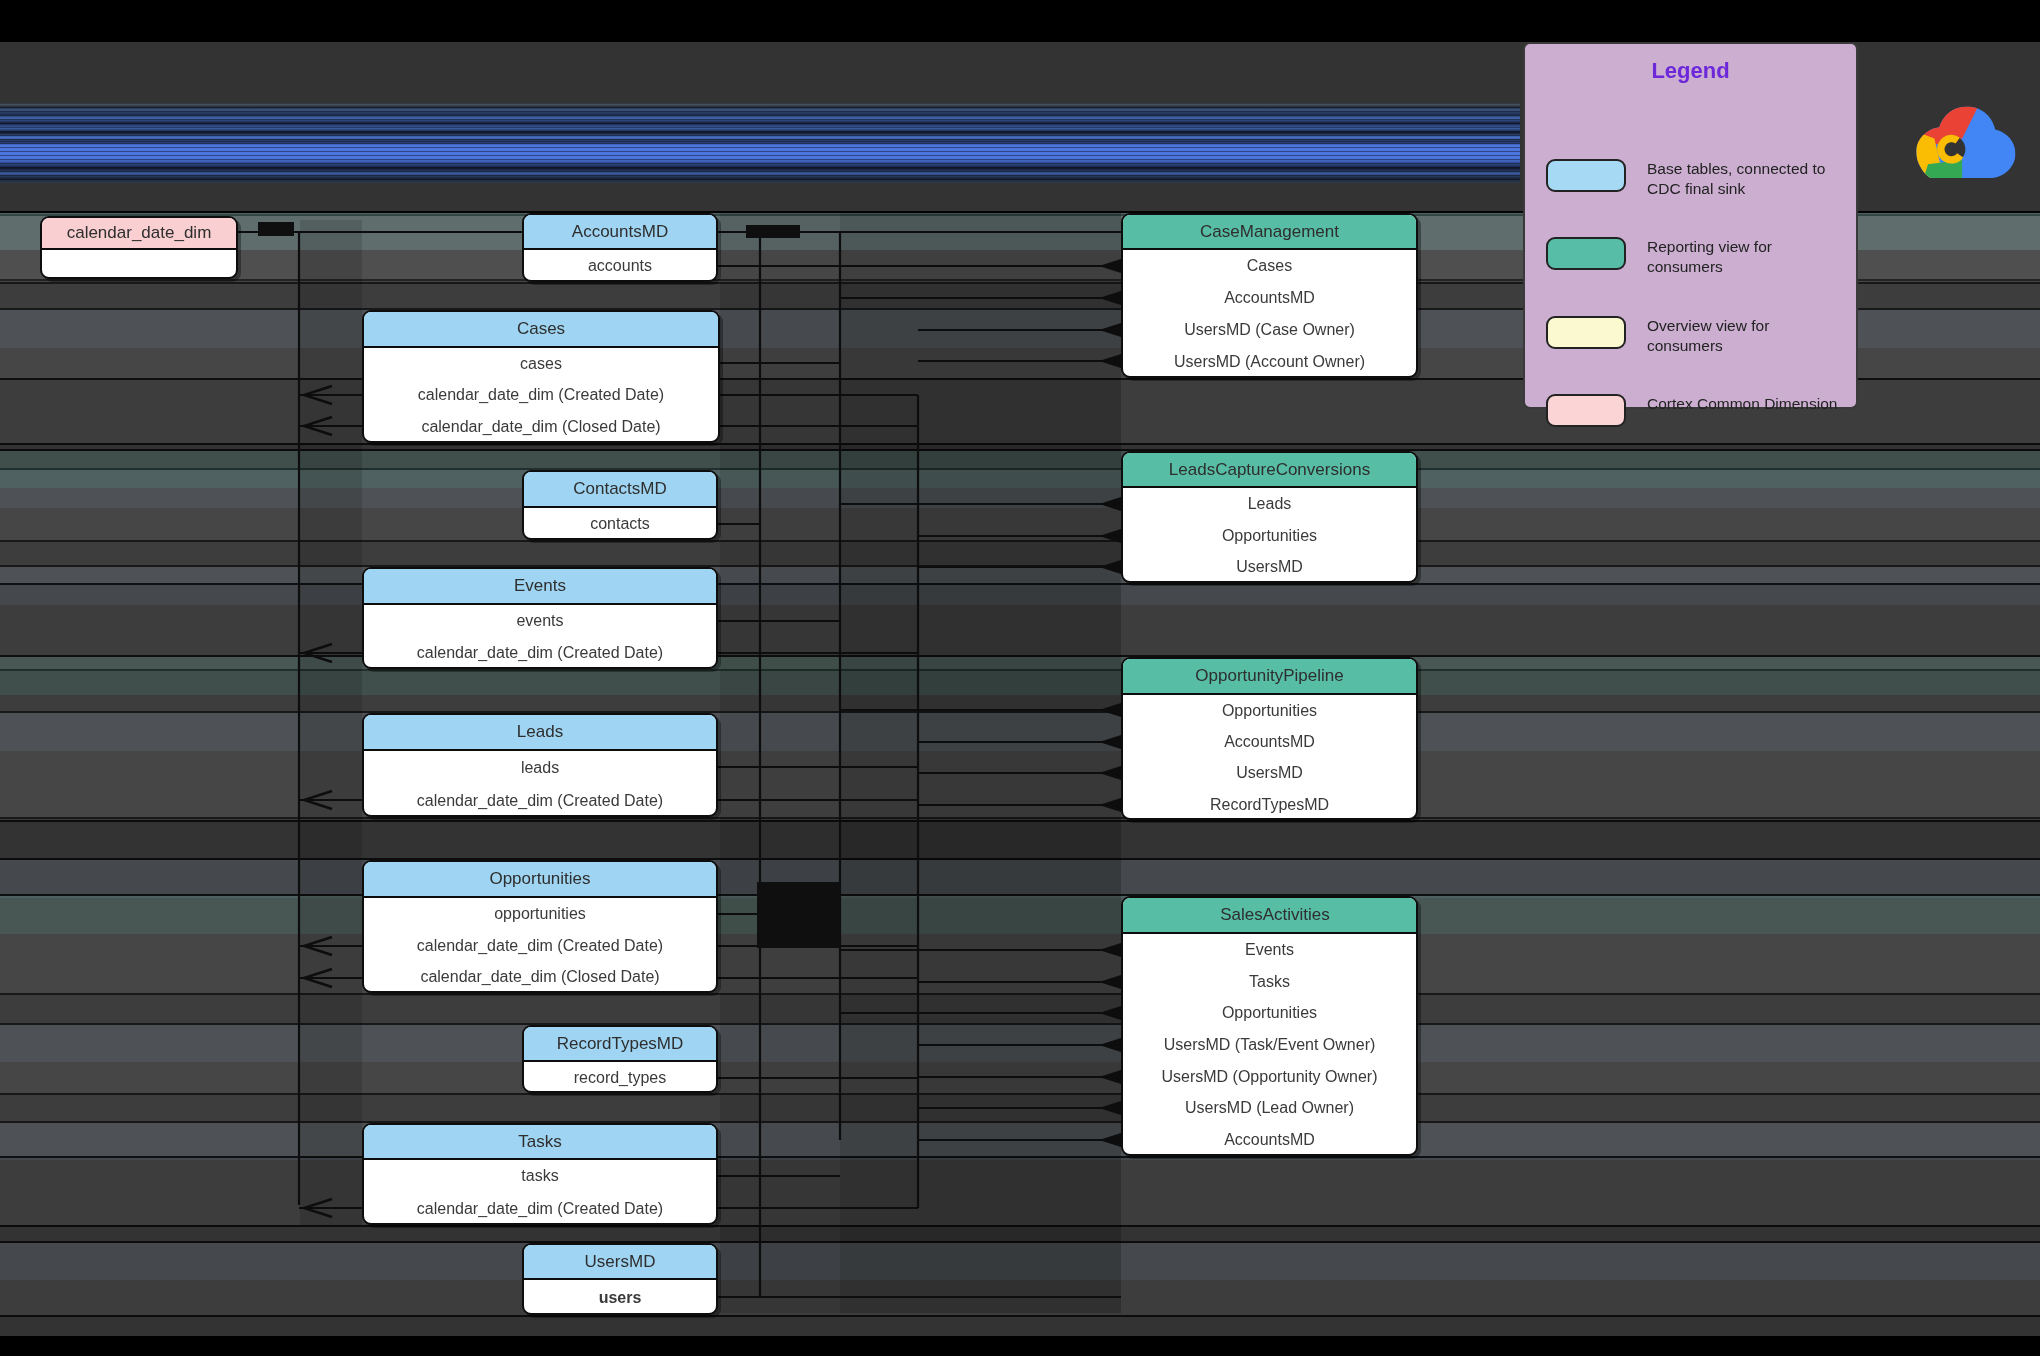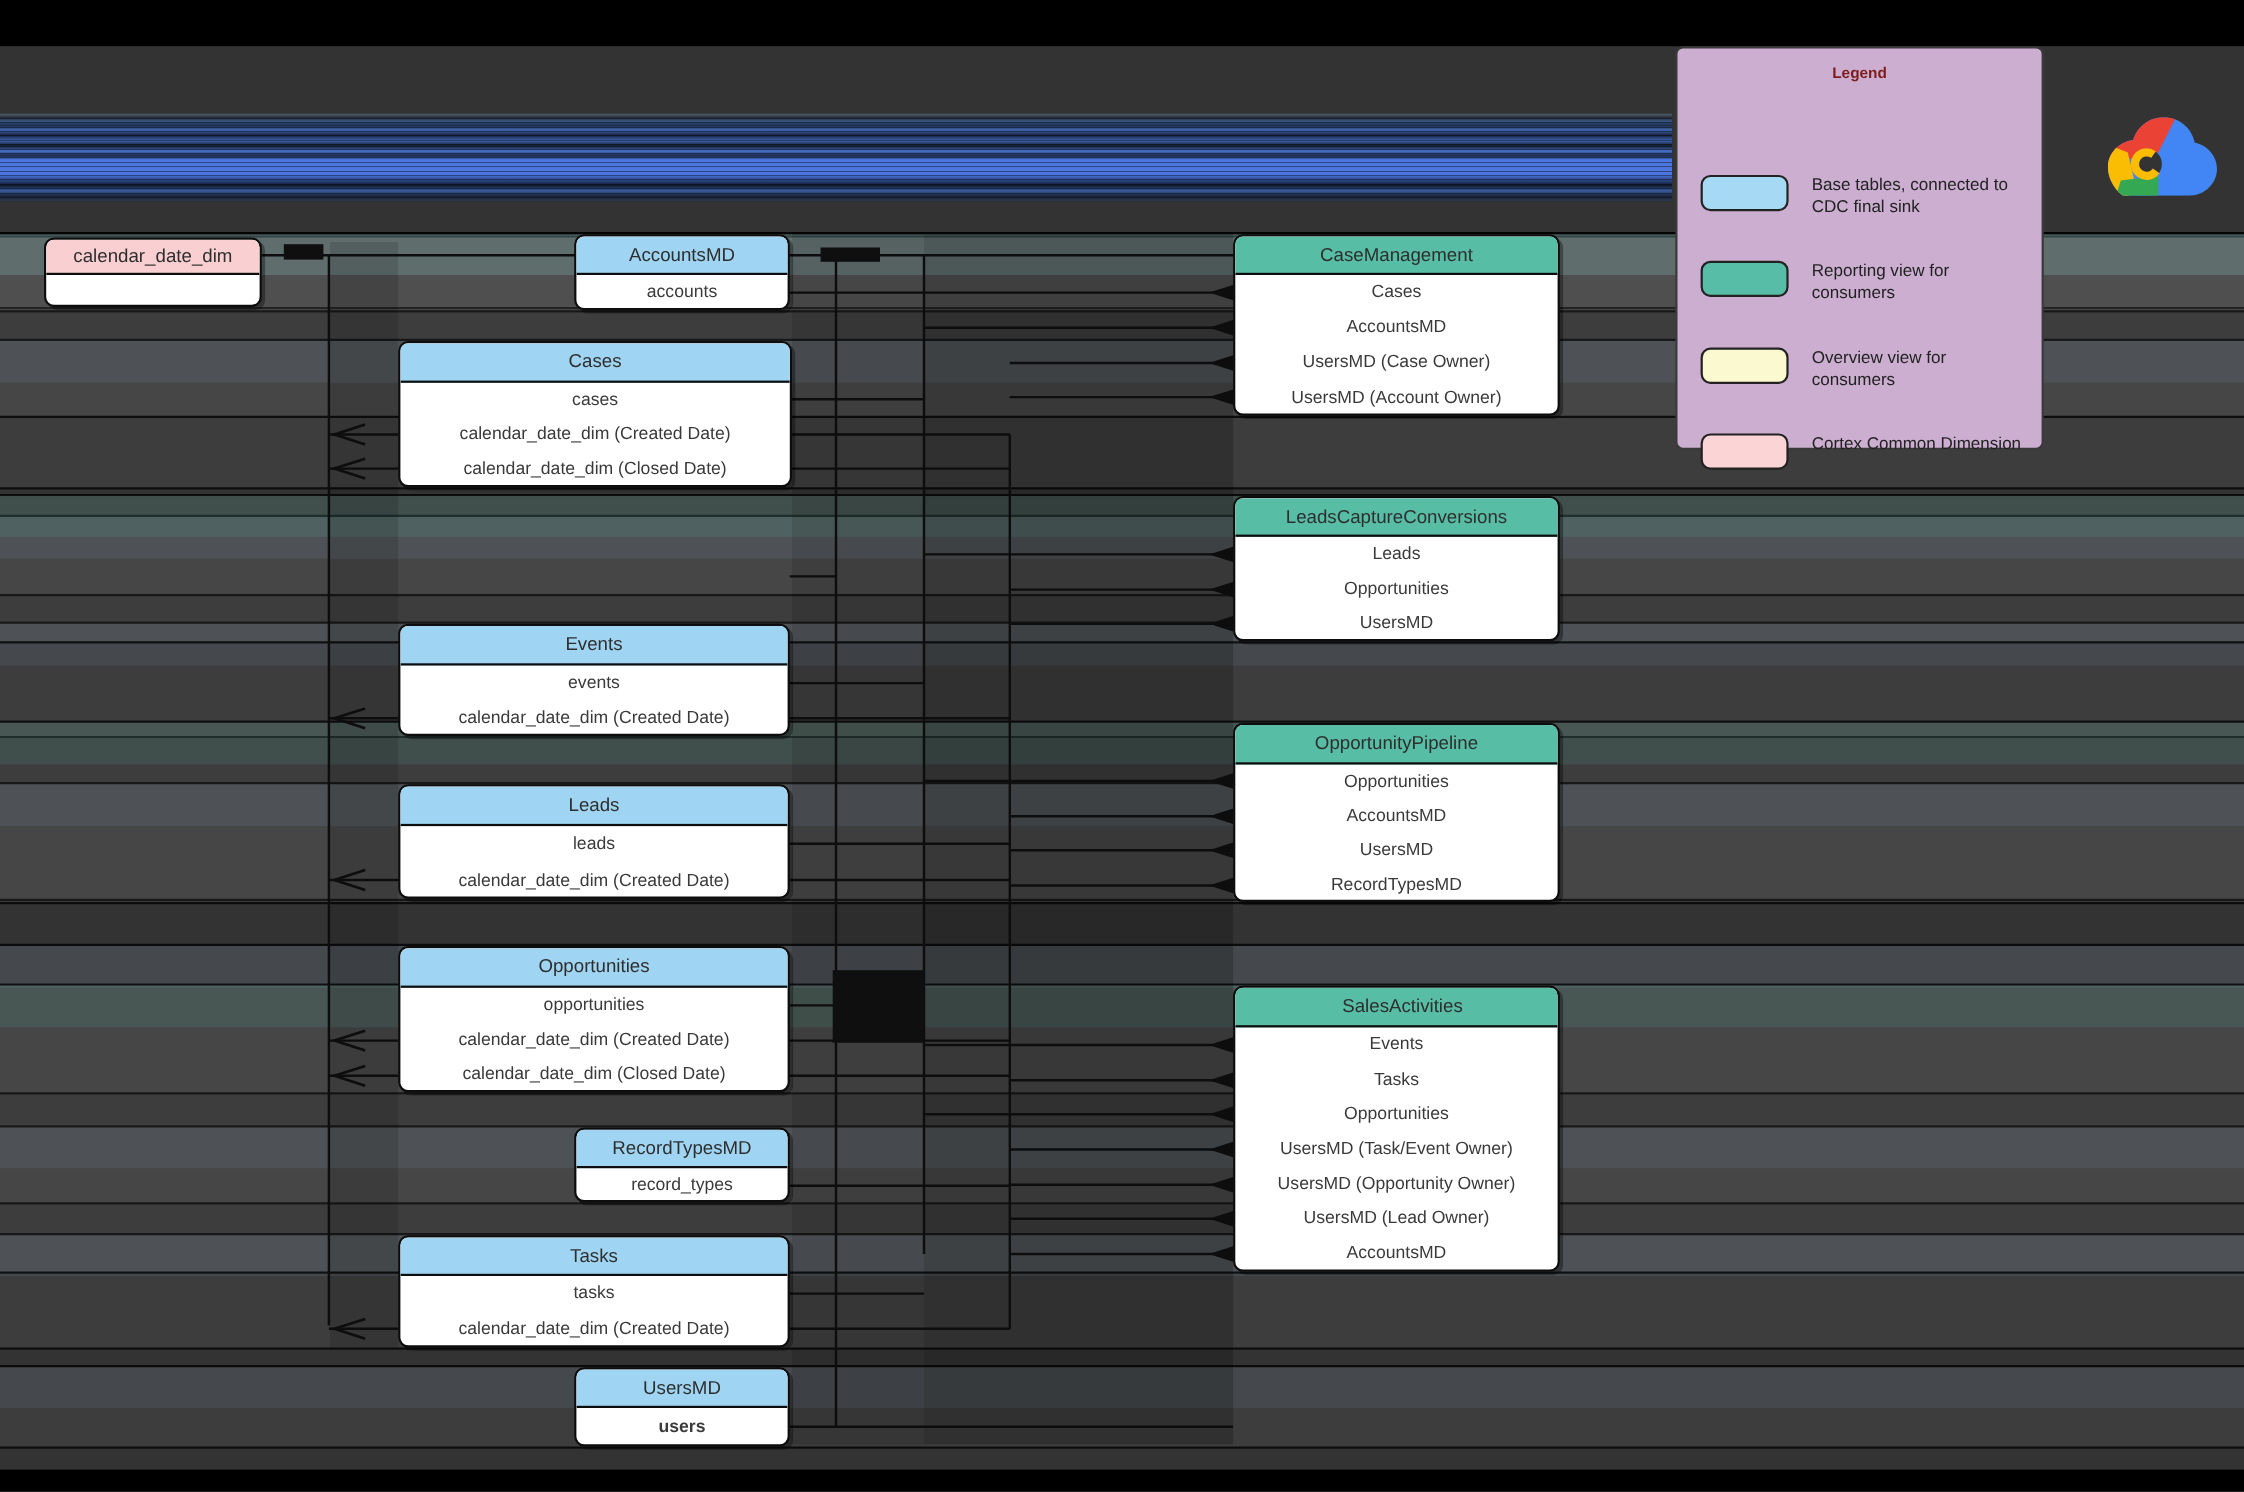--- a/index.html
+++ b/index.html
@@ -38,21 +38,21 @@
         #16203c 25%,#3f64b0 31%,#101827 37%,#4a72ca 43%,#1b2a4a 48%,#4d76e0 53%,
         #4b74dc 70%,#2c4788 76%,#121a2e 82%,#3c5a9e 88%,#1a2438 94%,#2e3a50 100%);}
 
   #topband{position:absolute;left:0;top:0;width:2040px;height:42px;background:#000;z-index:8;}
   #botband{position:absolute;left:0;top:1336px;width:2040px;height:20px;background:#000;z-index:8;}
 
   
   #legend{position:absolute;left:1523px;top:42px;width:335px;height:367px;z-index:9;
           background:#cbaed0;border:2px solid #3a3a3a;border-radius:7px;box-sizing:border-box;}
   #legend .ltitle{position:absolute;left:0;top:14px;width:100%;text-align:center;
-                  font-size:14px;font-weight:bold;color:#7f1d1d;}
+                  font-size:22px;font-weight:bold;color:#6d28d9;}
   .litem{position:absolute;left:0;width:100%;}
   .lswatch{position:absolute;left:21px;width:80px;height:33px;border:2px solid #222;
            border-radius:9px;box-sizing:border-box;}
   .sw0{background:#a6d9f3;} .sw1{background:#58bda6;} .sw2{background:#fbf9cf;} .sw3{background:#fbd5d6;}
   .llabel{position:absolute;left:122px;top:-8px;width:196px;font-size:15.5px;line-height:1.3;color:#222;}
 
   #gcloud{position:absolute;left:1896px;top:100px;z-index:9;}
 </style>
 </head>
 <body>
@@ -195,20 +195,24 @@
     </div>
     <div class="tbox base" style="left: 362px; top: 310px; width: 358px; height: 133px;">
       <div class="hd" style="height: 36px;">Cases</div>
       <div class="rw" style="height: 31.5px;">cases</div>
       <div class="rw" style="height: 31.5px;">calendar_date_dim (Created Date)</div>
       <div class="rw" style="height: 31.5px;">calendar_date_dim (Closed Date)</div>
     </div>
     <div class="ghost-band ghost-base" style="top: 468px; height: 70px;">
       <div class="ghost-header" style="height: 38px;"></div>
     </div>
+    <div class="tbox base" style="left: 522px; top: 470px; width: 196px; height: 70px;">
+      <div class="hd" style="height: 36px;">ContactsMD</div>
+      <div class="rw" style="height: 32px;">contacts</div>
+    </div>
     <div class="ghost-band ghost-base" style="top: 565px; height: 102px;">
       <div class="ghost-header" style="height: 38px;"></div>
     </div>
     <div class="tbox base" style="left: 362px; top: 567px; width: 356px; height: 102px;">
       <div class="hd" style="height: 36px;">Events</div>
       <div class="rw" style="height: 32px;">events</div>
       <div class="rw" style="height: 32px;">calendar_date_dim (Created Date)</div>
     </div>
     <div class="ghost-band ghost-base" style="top: 711px; height: 104px;">
       <div class="ghost-header" style="height: 38px;"></div>

